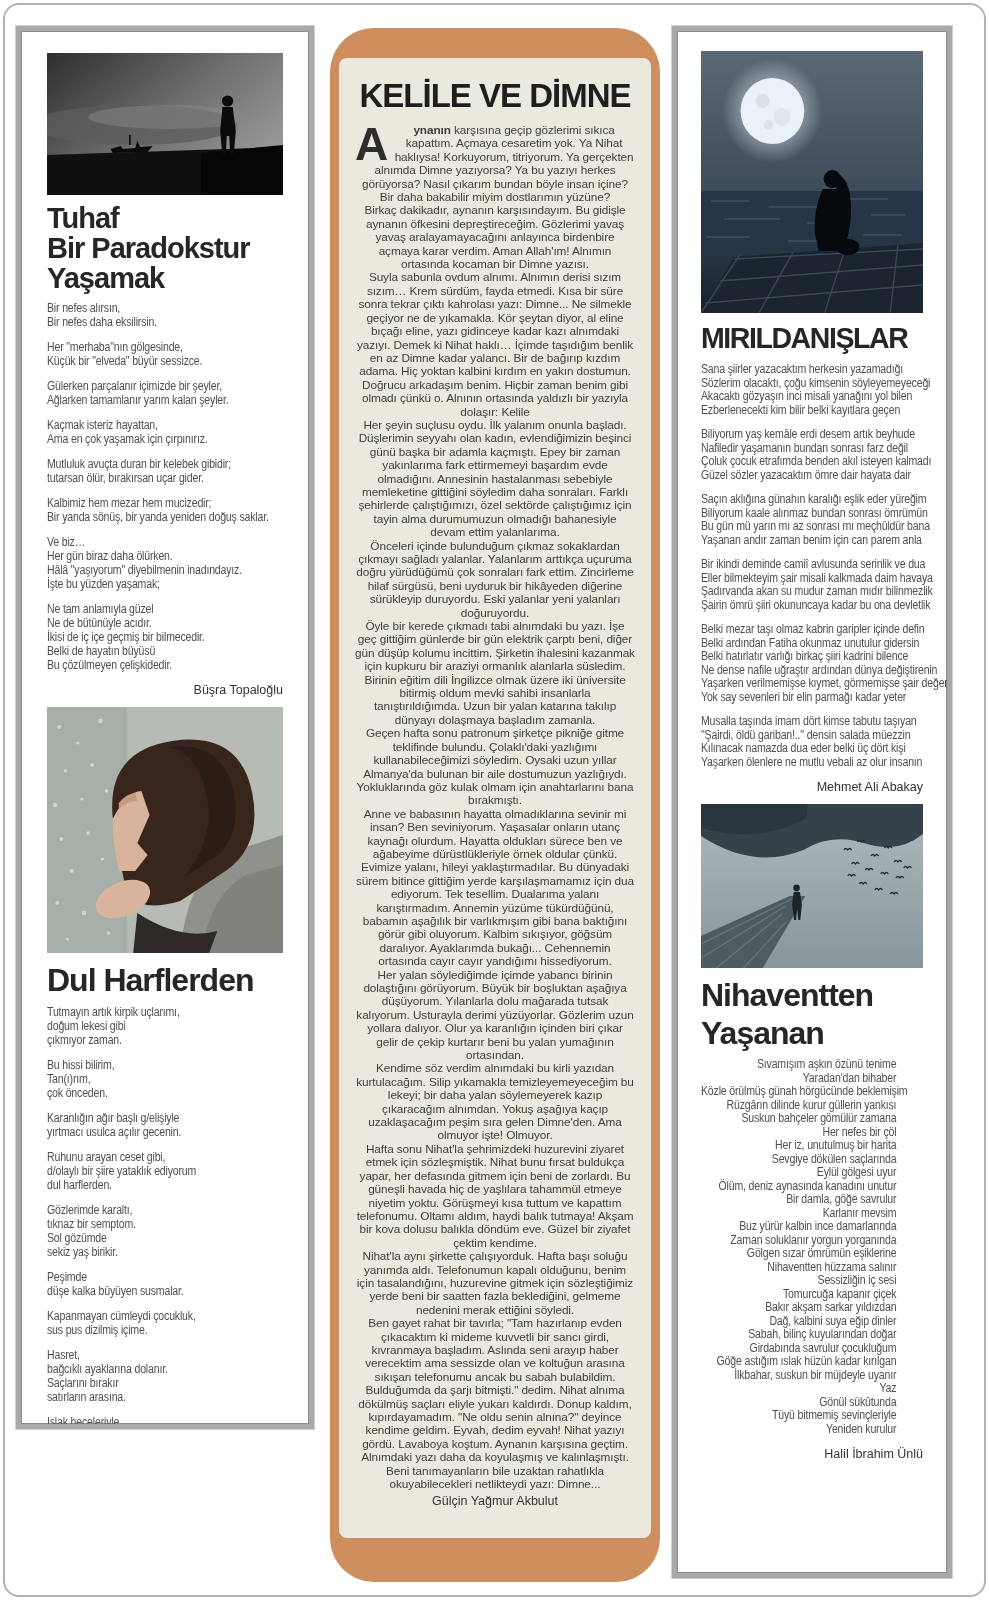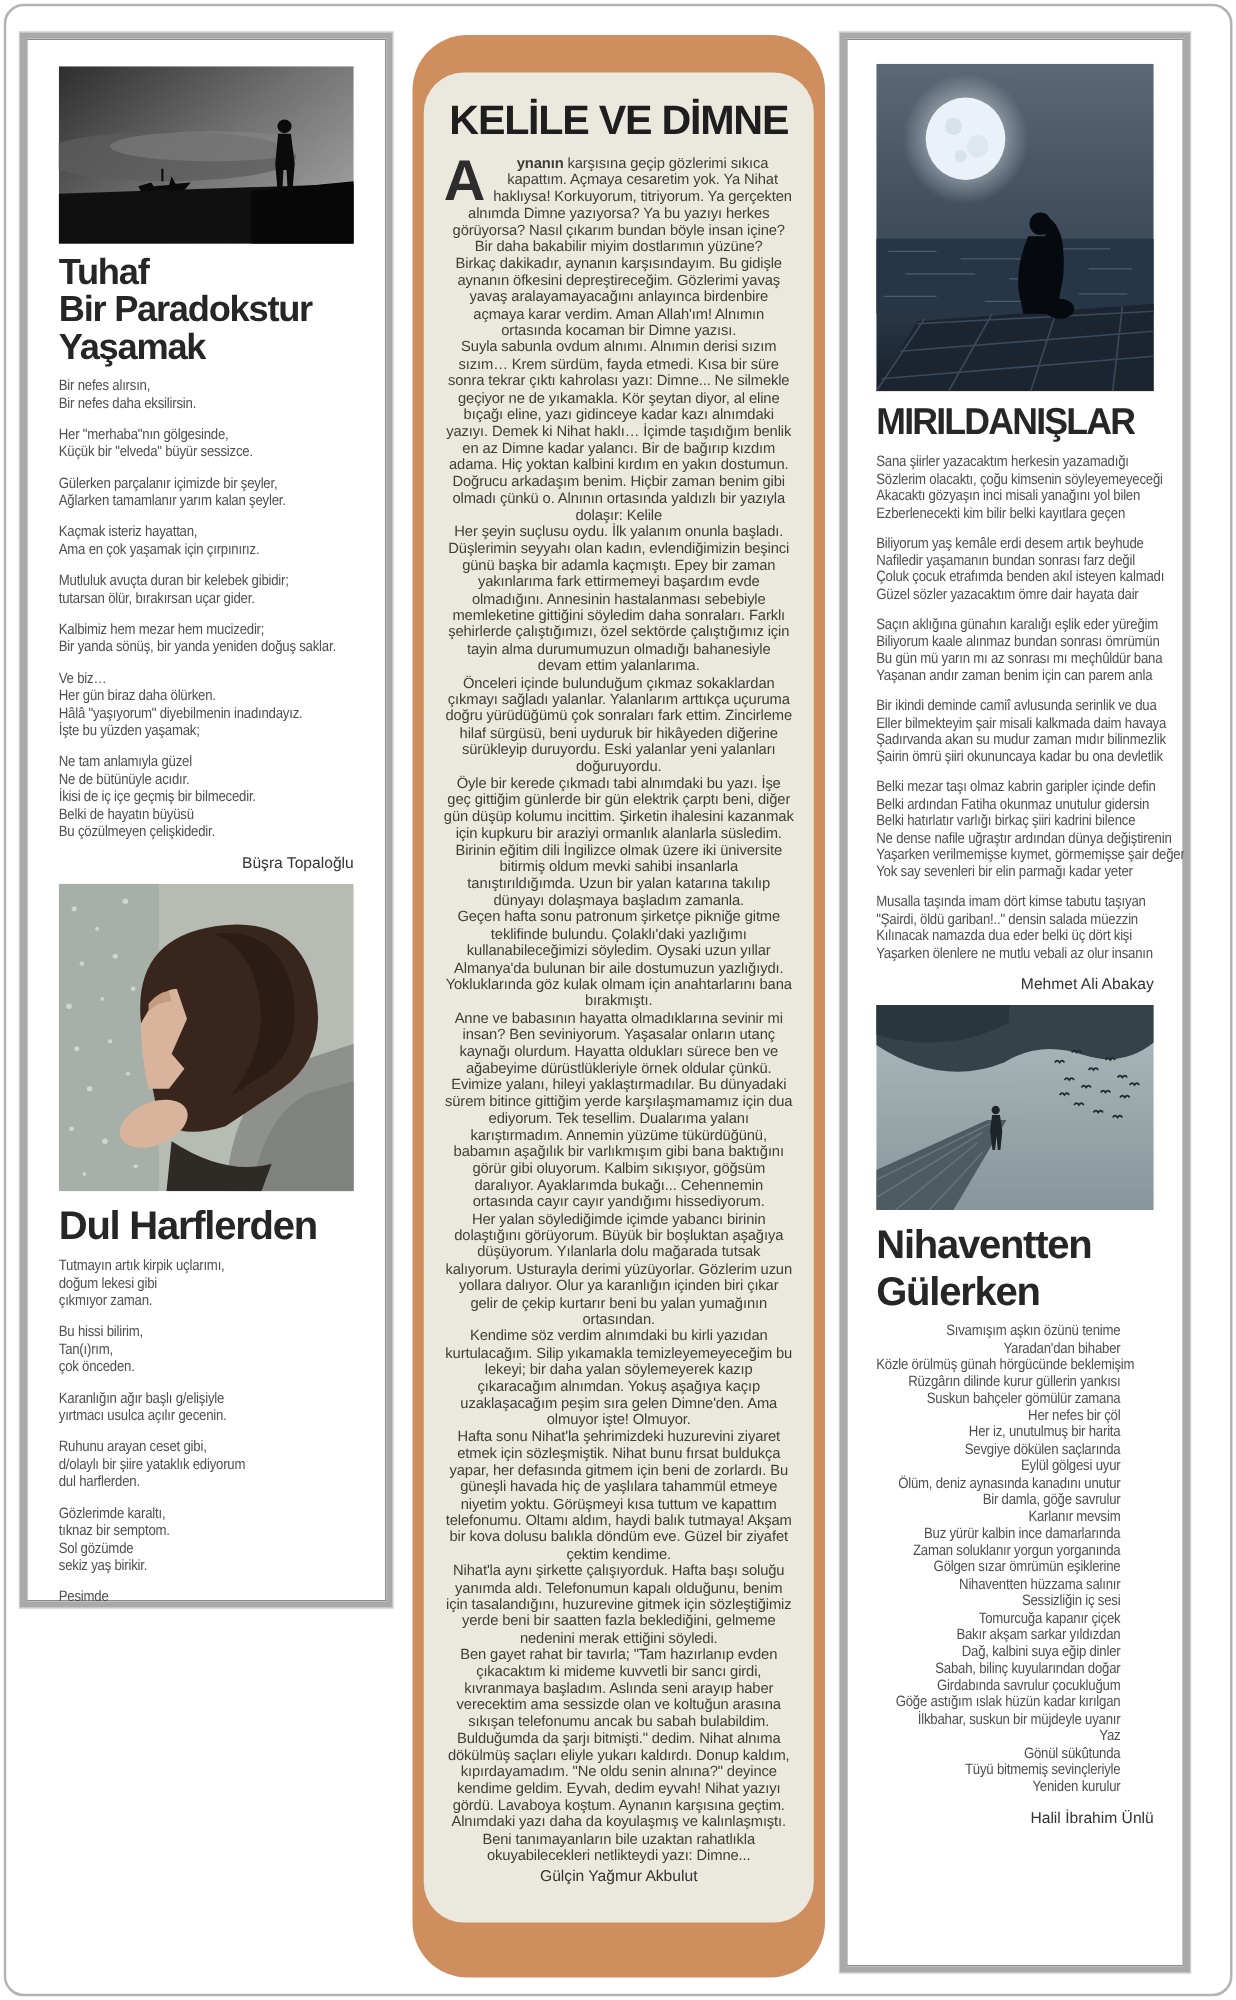--- a/index.html
+++ b/index.html
@@ -8,31 +8,31 @@
     font-family:"Liberation Sans","DejaVu Sans",sans-serif;overflow:hidden;
   }
   .page-border{position:absolute;inset:3px;border:2px solid #b3b3b3;border-radius:16px;pointer-events:none;}
 
   
   .framed{
     position:absolute;background:#fff;border:5px solid #a9a9a9;
     box-shadow:inset 0 0 0 1px #8d8d8d,0 0 0 1px #cfcfcf;
     box-sizing:border-box;overflow:hidden;
   }
-  .panel-left{left:16px;top:26px;width:298px;height:1260px;padding:22px 26px;}
+  .panel-left{left:16px;top:26px;width:298px;height:1403px;padding:22px 26px;}
   .panel-right{left:672px;top:26px;width:280px;height:1552px;padding:20px 24px;}
 
   
   .panel-middle{
     position:absolute;left:330px;top:28px;width:330px;height:1554px;
     background:#cf8e5e;border-radius:44px;box-sizing:border-box;
     padding:30px 9px 44px 9px;
   }
   .panel-middle-inner{
-    background:#ebe8dd;border-radius:32px;height:100%;box-sizing:border-box;
+    background:#ebe8dd;border-radius:8px;height:100%;box-sizing:border-box;
     padding:8px 16px;overflow:hidden;
   }
 
   .photo{display:block;width:100%;margin:0 0 8px 0;}
   .photo svg{display:block;width:100%;height:100%;}
 
   h1,h2{margin:0;color:#262626;font-weight:bold;}
   .poem-title{font-size:29px;line-height:30px;letter-spacing:-1px;margin:2px 0 8px 0;}
   .poem-title-big{font-size:32px;line-height:38px;letter-spacing:-1px;margin:2px 0 6px 0;}
   .poem-title-caps{font-size:30px;line-height:34px;letter-spacing:-1.5px;white-space:nowrap;
@@ -377,21 +377,21 @@
       </g>
       <g fill="#1d2529">
         <circle cx="99" cy="84" r="3.4"></circle>
         <path d="M96 88 h6.5 l2 13 l-1.6 15 h-2.2 l-1 -11 l-1.2 11 h-2.2 l-2 -15 z"></path>
       </g>
     </svg>
   </div>
 
   <h1 class="poem-title-big">
       <div class="title-line">Nihaventten</div>
-      <div class="title-line">Gülerken</div>
+      <div class="title-line">Yaşanan</div>
     </h1>
 
   <div class="poem poem-tight">
     <div class="stanza">
         <div class="line">Sıvamışım aşkın özünü tenime</div>
         <div class="line">Yaradan'dan bihaber</div>
         <div class="line">Közle örülmüş günah hörgücünde beklemişim</div>
         <div class="line">Rüzgârın dilinde kurur güllerin yankısı</div>
         <div class="line">Suskun bahçeler gömülür zamana</div>
         <div class="line">Her nefes bir çöl</div>

